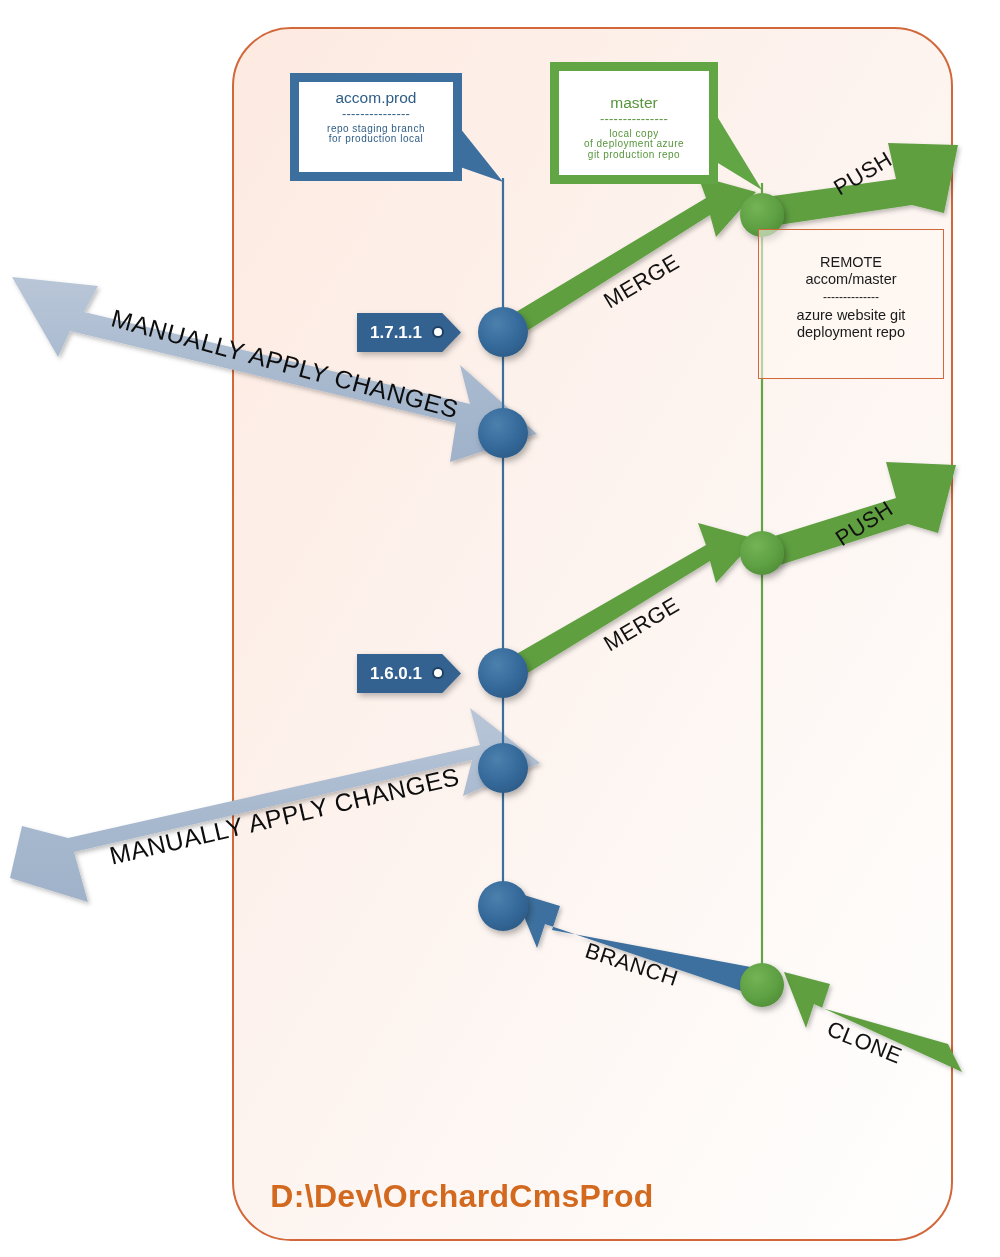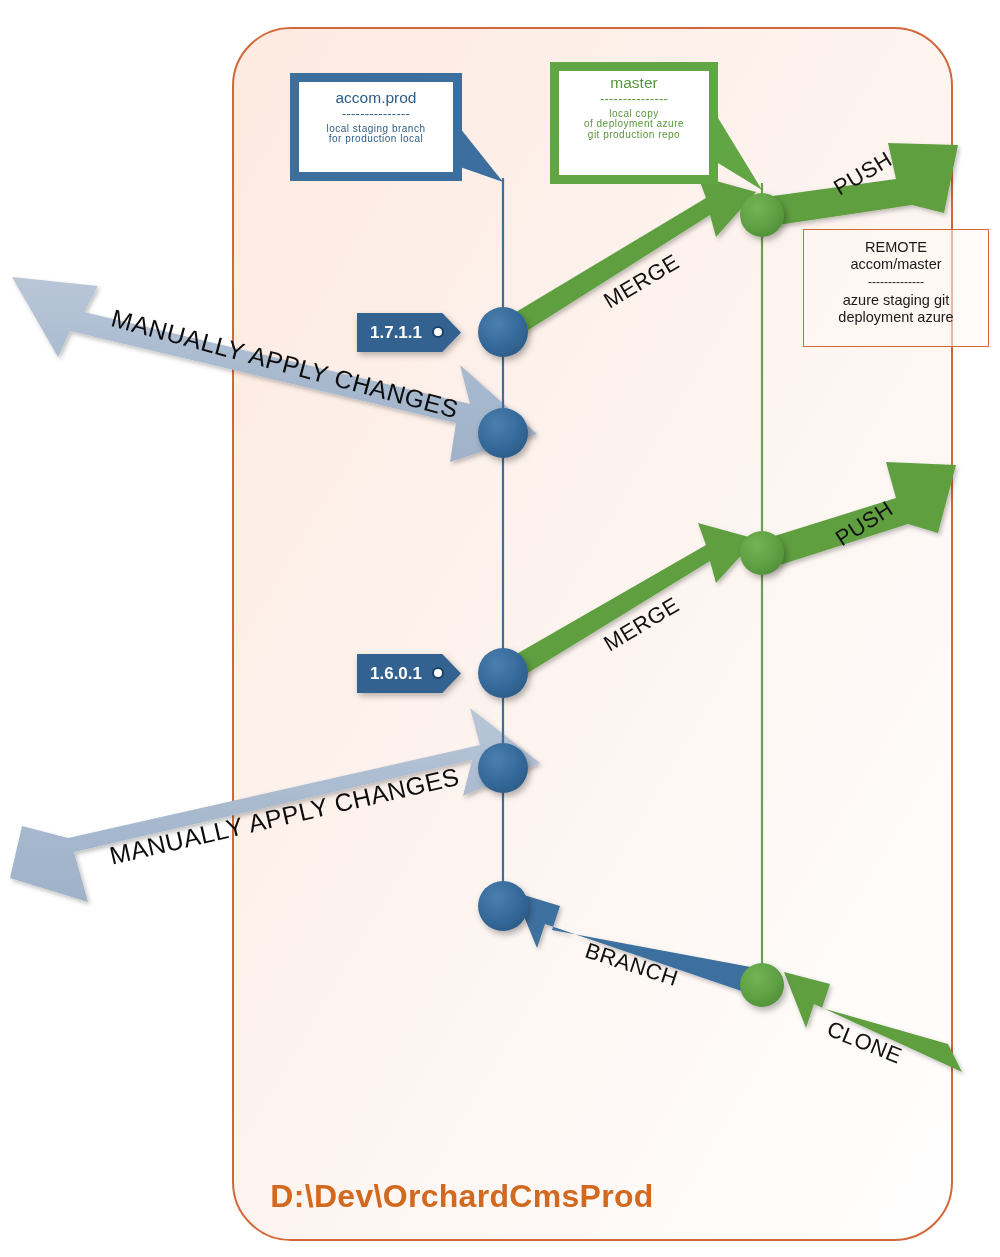--- a/index.html
+++ b/index.html
@@ -47,47 +47,47 @@
     color: #2e5d87;
     font-size: 15.5px;
     padding-top: 7px;
   }
   .callout-master {
     left: 550px; top: 62px;
     width: 168px; height: 122px;
     border: 9px solid #62a544;
     color: #56953c;
     font-size: 15.5px;
-    padding-top: 3px;
+    padding-top: 23px;
   }
   .callout-line {
     letter-spacing: 0.5px;
     font-size: 10px;
     line-height: 1.05;
   }
   .callout-title { margin-bottom: 1px; }
   .callout-sep {
     font-size: 13px;
     letter-spacing: 0.2px;
     margin: 0 0 2px 0;
   }
 
   
   .remote-box {
     position: absolute;
-    left: 803px; top: 229px;
-    width: 186px; height: 118px;
+    left: 758px; top: 229px;
+    width: 186px; height: 150px;
     box-sizing: border-box;
     border: 1.6px solid #d2683a;
     background: rgba(255,247,243,0.55);
     color: #1a1a1a;
     text-align: center;
     font-size: 14.5px;
     line-height: 1.18;
-    padding-top: 9px;
+    padding-top: 24px;
   }
   .remote-box .sep { font-size: 12px; line-height: 1; margin: 3px 0 4px; }
 
   
   .vtag {
     position: absolute;
     width: 104px; height: 39px;
     color: #ffffff;
     font-size: 17px;
     font-weight: bold;
@@ -226,38 +226,38 @@
     <circle cx="762" cy="215" r="22" fill="url(#greenNodeGrad)" filter="url(#softShadow)"></circle>
     <circle cx="762" cy="553" r="22" fill="url(#greenNodeGrad)" filter="url(#softShadow)"></circle>
     <circle cx="762" cy="985" r="22" fill="url(#greenNodeGrad)" filter="url(#softShadow)"></circle>
   </svg>
 
   <div class="html-layer">
 
     <div class="callout callout-accom">
       <div class="callout-title">accom.prod</div>
       <div class="callout-sep">---------------</div>
-      <div class="callout-line">local staging branch</div>
+      <div class="callout-line">repo staging branch</div>
       <div class="callout-line">for production local</div>
     </div>
 
     <div class="callout callout-master">
       <div class="callout-title">master</div>
       <div class="callout-sep">---------------</div>
       <div class="callout-line">local copy</div>
       <div class="callout-line">of deployment azure</div>
       <div class="callout-line">git production repo</div>
     </div>
 
     <div class="remote-box">
       <div>REMOTE</div>
       <div>accom/master</div>
       <div class="sep">--------------</div>
-      <div>azure staging git</div>
-      <div>deployment azure</div>
+      <div>azure website git</div>
+      <div>deployment repo</div>
     </div>
 
     <div class="vtag" id="tag-1711">
       <span class="tagbody"></span>
       <span class="taglabel">1.7.1.1</span>
       <span class="taghole"></span>
     </div>
     <div class="vtag" id="tag-1601">
       <span class="tagbody"></span>
       <span class="taglabel">1.6.0.1</span>

